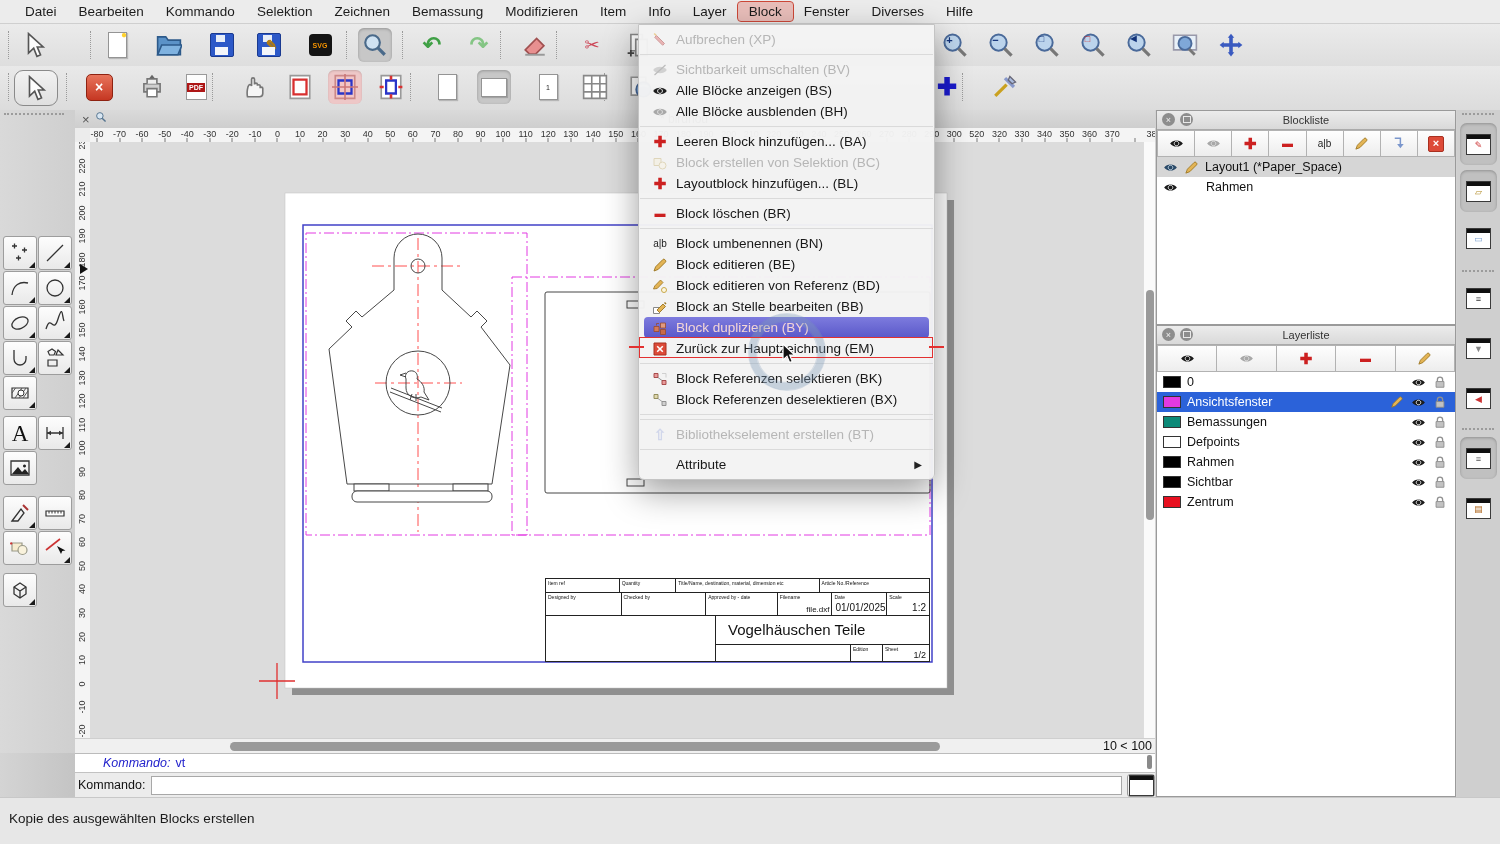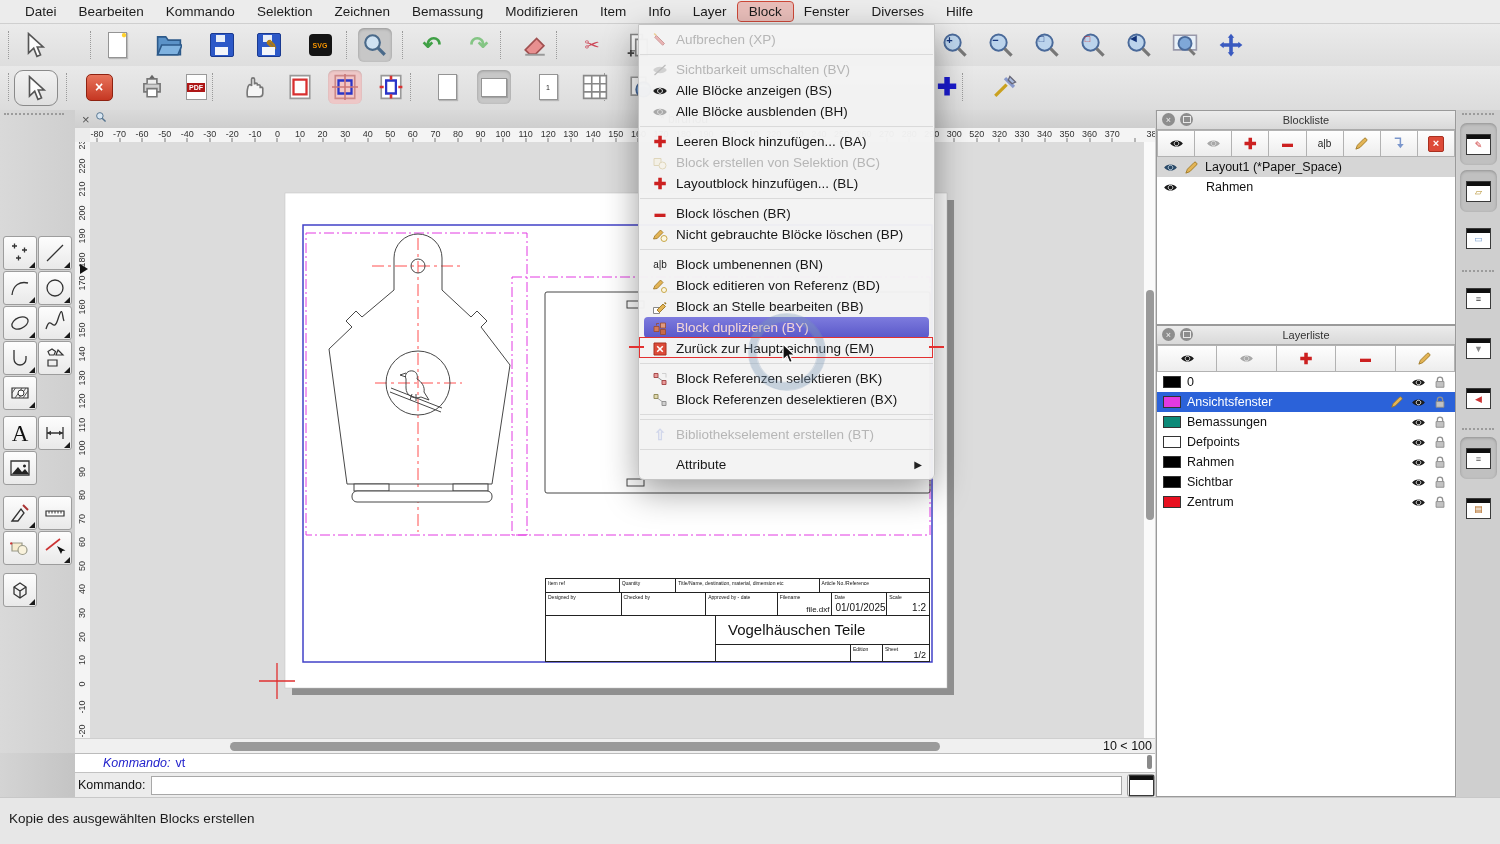--- a/index.html
+++ b/index.html
@@ -1186,39 +1186,38 @@
       </div>
       <div class="msep"></div>
       <div class="mi">
         <span class="mic">
           <span class="ic " style="height: 16px; width: 16px;">
             <span style="color: rgb(204, 32, 32); font-size: 11px; font-weight: bold;">▬</span>
           </span>
         </span>
         <span>Block löschen (BR)</span>
       </div>
-      <div class="mi">
-        <span class="mic">
-          <span class="ic " style="height: 16px; width: 16px;">
-            <svg viewBox="0 0 16 16" width="16" height="16">
-              <path d="M1.5 12l1.2-3L8.5 3 11 5.5l-5.8 6z" fill="#e3b455" stroke="#9a7420" stroke-width="0.8"></path>
-              <path d="M9 11.5a3 3 0 1 0 6 0a3 3 0 1 0-6 0" fill="#fdf7e0" stroke="#c8a84a" stroke-width="1"></path>
-            </svg>
-          </span>
-        </span>
-        <span>Nicht gebrauchte Blöcke löschen (BP)</span>
-      </div>
       <div class="msep"></div>
       <div class="mi">
         <span class="mic">
           <span class="ic " style="height: 16px; width: 16px;">
             <span style="color: rgb(34, 34, 34); font-size: 10px;">a|b</span>
           </span>
         </span>
         <span>Block umbenennen (BN)</span>
+      </div>
+      <div class="mi">
+        <span class="mic">
+          <span class="ic " style="height: 16px; width: 16px;">
+            <svg viewBox="0 0 16 16" width="16" height="16">
+              <path d="M2 14l1.6-4.2L10.8 2.6a1.4 1.4 0 0 1 2 0l.6.6a1.4 1.4 0 0 1 0 2L6.2 12.4z" fill="#e3b455" stroke="#9a7420" stroke-width="0.9"></path>
+            </svg>
+          </span>
+        </span>
+        <span>Block editieren (BE)</span>
       </div>
       <div class="mi">
         <span class="mic">
           <span class="ic " style="height: 16px; width: 16px;">
             <svg viewBox="0 0 16 16" width="16" height="16">
               <path d="M1.5 11l1.2-3L8.5 2 11 4.5l-5.8 6z" fill="#e3b455" stroke="#9a7420" stroke-width="0.8"></path>
               <path d="M9.5 12a2.5 2.5 0 1 0 5 0a2.5 2.5 0 1 0-5 0" fill="#fdf7e0" stroke="#c8a84a" stroke-width="1"></path>
             </svg>
           </span>
         </span>

